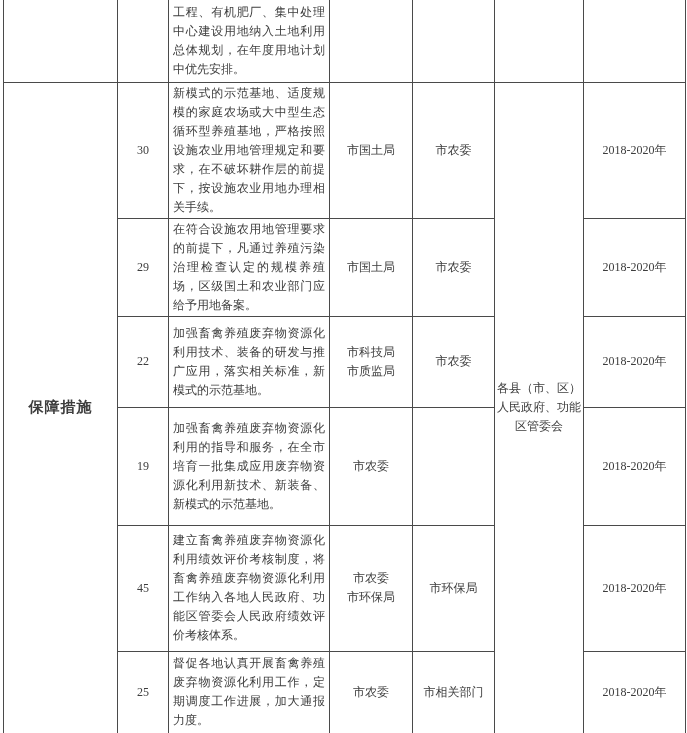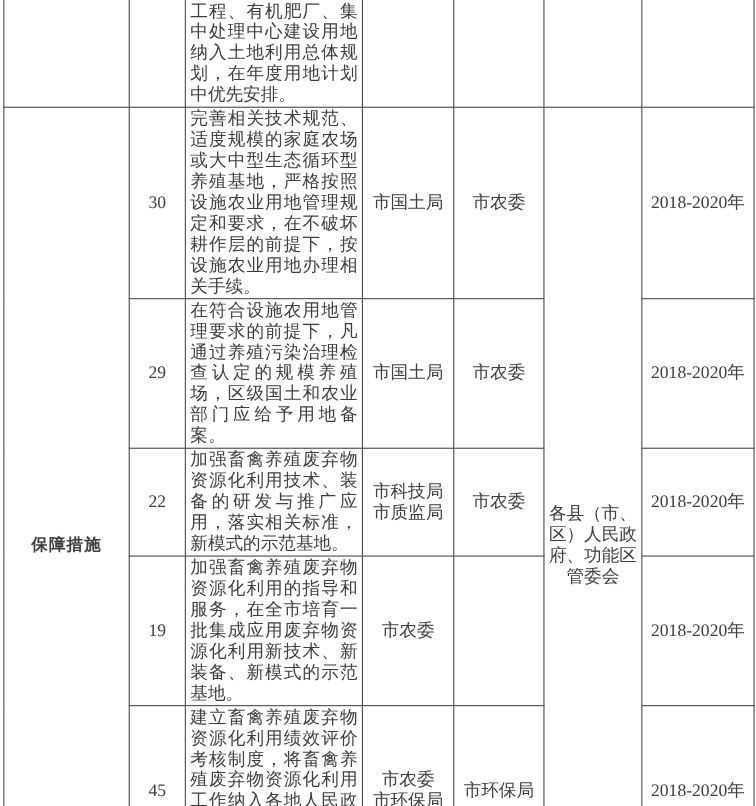--- a/index.html
+++ b/index.html
@@ -14,21 +14,21 @@
     font-family:"Liberation Serif","DejaVu Serif",serif;
     color:var(--text,#3d3d3d);
   }
   table.measures{
     position:absolute;left:3px;top:0;
     border-collapse:collapse;table-layout:fixed;
     width:682px;
   }
   td{
     border:1px solid var(--border,#4a4a4a);
-    font-size:16px;line-height:19px;
+    font-size:12px;line-height:19px;
     text-align:center;vertical-align:middle;
     padding:1px 2px;
     overflow:hidden;
   }
   tr.partial-row td{border-top:none;}
   td.task-cell{
     text-align:justify;text-justify:inter-ideograph;
     padding:1px 4px;
   }
   td.category-cell{
@@ -65,21 +65,21 @@
     <td class="task-cell">工程、有机肥厂、集中处理中心建设用地纳入土地利用总体规划，在年度用地计划中优先安排。</td>
     <td></td>
     <td></td>
     <td></td>
     <td></td>
   </tr>
 
   <tr class="r20">
     <td class="category-cell" rowspan="6">保障措施</td>
     <td>30</td>
-    <td class="task-cell">完善相关技术规范、适度规模的家庭农场或大中型生态循环型养殖基地，严格按照设施农业用地管理规定和要求，在不破坏耕作层的前提下，按设施农业用地办理相关手续。</td>
+    <td class="task-cell">新模式的示范基地、适度规模的家庭农场或大中型生态循环型养殖基地，严格按照设施农业用地管理规定和要求，在不破坏耕作层的前提下，按设施农业用地办理相关手续。</td>
     <td class="multiline">市国土局</td>
     <td>市农委</td>
     <td rowspan="6">各县（市、区）人民政府、功能区管委会</td>
     <td>2018-2020年</td>
   </tr>
 
   <tr class="r21">
     <td>29</td>
     <td class="task-cell">在符合设施农用地管理要求的前提下，凡通过养殖污染治理检查认定的规模养殖场，区级国土和农业部门应给予用地备案。</td>
     <td class="multiline">市国土局</td>

